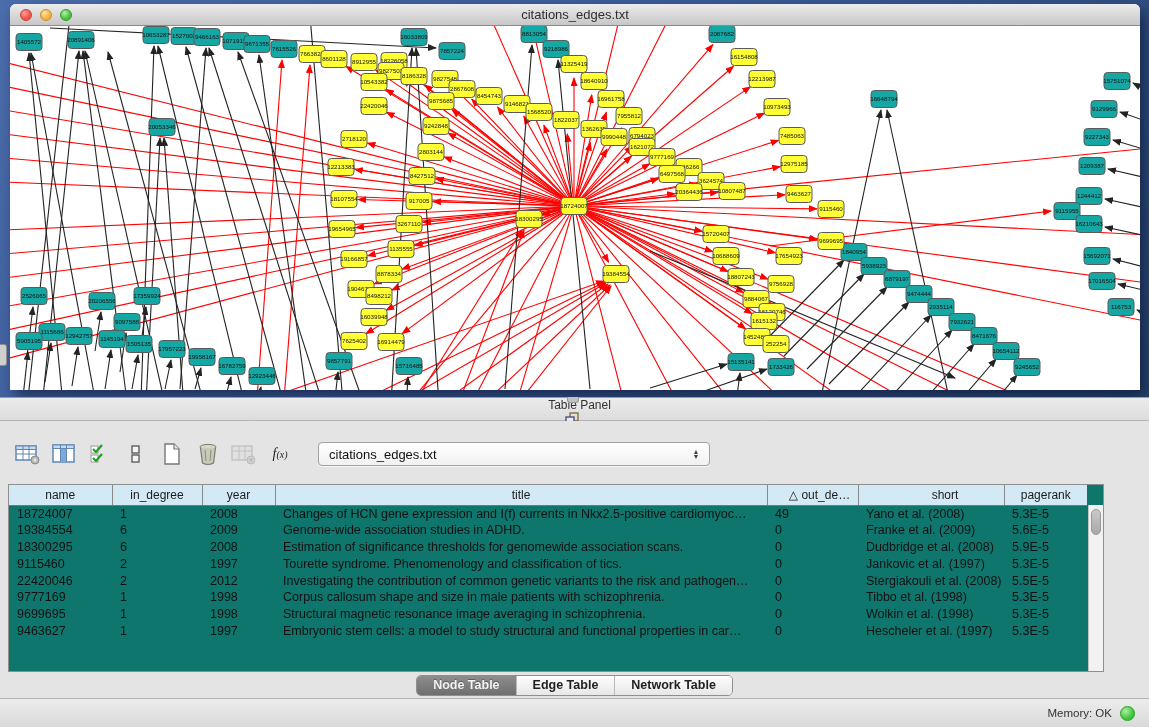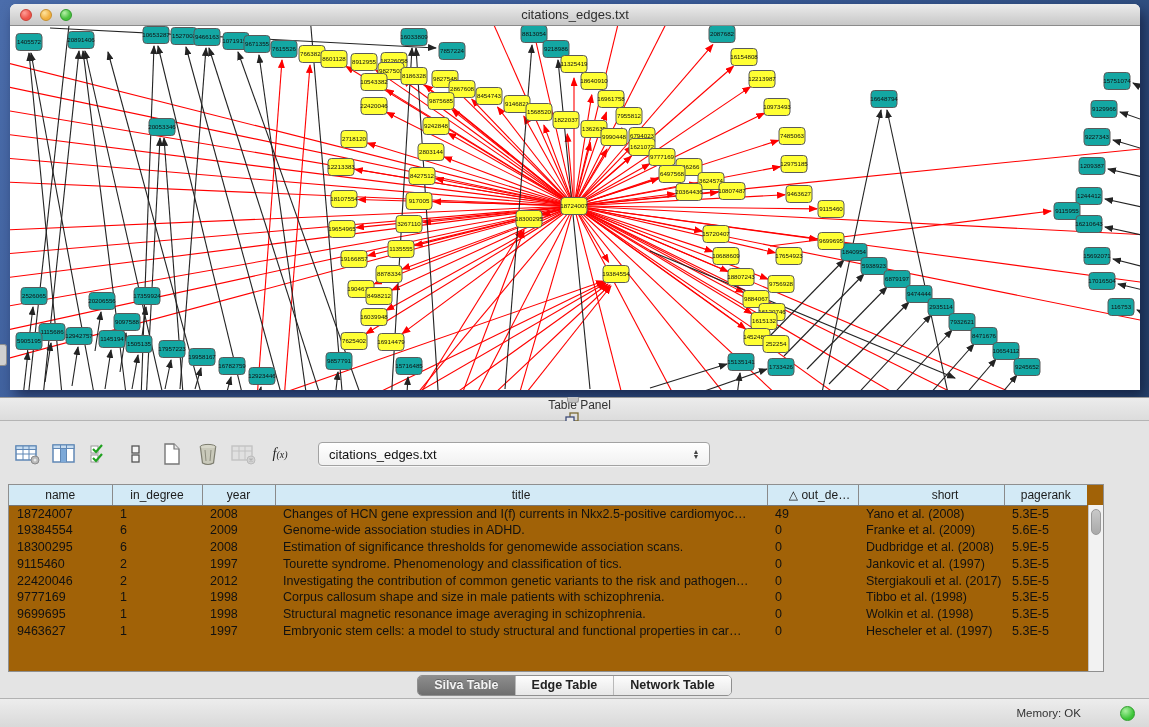--- a/index.html
+++ b/index.html
@@ -40,21 +40,21 @@
   .fx { font-size:14px; color:#222; font-family:"Liberation Serif", serif; font-style:italic; }
   .fx small { font-size:10px; }
   #table-combo { margin-left:16px; width:392px; height:24px; border:1px solid #a2a2a2; border-radius:4px;
     background:linear-gradient(#ffffff,#f1f1f1); display:flex; align-items:center; font-size:13px; color:#111;
     box-shadow:0 1px 0 rgba(255,255,255,.7); }
   #table-combo .combo-text { flex:1; padding-left:10px; }
   .combo-arrows { width:18px; display:flex; flex-direction:column; align-items:center; line-height:5px; margin-right:4px; }
   .combo-arrows span { font-size:7px; color:#444; }
 
   #data-table-wrap { position:absolute; left:8px; top:63px; width:1096px; height:188px;
-    border:1px solid #8f8f8f; background:#a16207; }
+    border:1px solid #8f8f8f; background:#0f766e; }
   table { border-collapse:collapse; table-layout:fixed; width:1078px; }
   th { height:20px; background:#d3eaf6; border-right:1px solid #8a8a8a; border-bottom:1px solid #777;
        font-size:12px; font-weight:normal; color:#1b1b1b; text-align:center; overflow:hidden; white-space:nowrap; }
   th:last-child { border-right:none; }
   td { height:16.8px; font-size:12.5px; color:#111; padding-left:8px; white-space:nowrap; overflow:hidden; }
   #v-scroll { position:absolute; right:0; top:20px; bottom:0; width:15px; background:#f2f2f2; border-left:1px solid #c4c4c4; }
   #v-thumb { position:absolute; left:2px; top:4px; width:10px; height:26px; border-radius:5px;
     background:linear-gradient(#c9c9c9,#a9a9a9); border:1px solid #999; }
 
   
@@ -62,21 +62,21 @@
     display:flex; align-items:center; justify-content:center; }
   .seg { display:flex; border:1px solid #8f8f8f; border-radius:5px; overflow:hidden; height:21px; }
   .seg .tab { padding:0 16px; font-size:12.5px; font-weight:bold; display:flex; align-items:center; color:#222;
     background:linear-gradient(#fdfdfd,#e7e7e7); border-left:1px solid #b9b9b9; }
   .seg .tab:first-child { border-left:none; }
   .seg .tab.active { background:linear-gradient(#8d8d8d,#6f6f6f); color:#f3f3f3; text-shadow:0 -1px 0 rgba(0,0,0,.3); }
 
   
   #status-bar { position:absolute; left:0; top:698px; width:1149px; height:29px;
     background:linear-gradient(#ededed,#d9d9d9); border-top:1px solid #b2b2b2;
-    display:flex; align-items:center; justify-content:flex-end;gap:31px; }
+    display:flex; align-items:center; justify-content:flex-end; }
   #status-bar .mem { font-size:11.5px; color:#333; margin-right:8px; }
   #mem-dot { width:15px; height:15px; border-radius:50%; margin-right:14px;
     background:radial-gradient(circle at 35% 30%, #a9f0a0,#3cc438 65%); border:1px solid #2d9e2a; }
 </style>
 </head>
 <body>
 
 <div id="app">
 
   <div id="network-area">
@@ -643,21 +643,21 @@
               <td>0</td>
               <td>Jankovic et al. (1997)</td>
               <td>5.3E-5</td>
             </tr>
             <tr>
               <td>22420046</td>
               <td>2</td>
               <td>2012</td>
               <td>Investigating the contribution of common genetic variants to the risk and pathogen…</td>
               <td>0</td>
-              <td>Stergiakouli et al. (2017)</td>
+              <td>Stergiakouli et al. (2008)</td>
               <td>5.5E-5</td>
             </tr>
             <tr>
               <td>9777169</td>
               <td>1</td>
               <td>1998</td>
               <td>Corpus callosum shape and size in male patients with schizophrenia.</td>
               <td>0</td>
               <td>Tibbo et al. (1998)</td>
               <td>5.3E-5</td>
@@ -683,21 +683,21 @@
           </tbody>
       </table>
       <div id="v-scroll">
           <div id="v-thumb"></div>
         </div>
     </div>
   </div>
 
   <div id="bottom-tabs">
     <div class="seg">
-      <span class="tab active">Silva Table</span>
+      <span class="tab active">Node Table</span>
       <span class="tab">Edge Table</span>
       <span class="tab">Network Table</span>
     </div>
   </div>
 
   <div id="status-bar">
     <span class="mem">Memory: OK</span>
     <span id="mem-dot"></span>
   </div>
 

